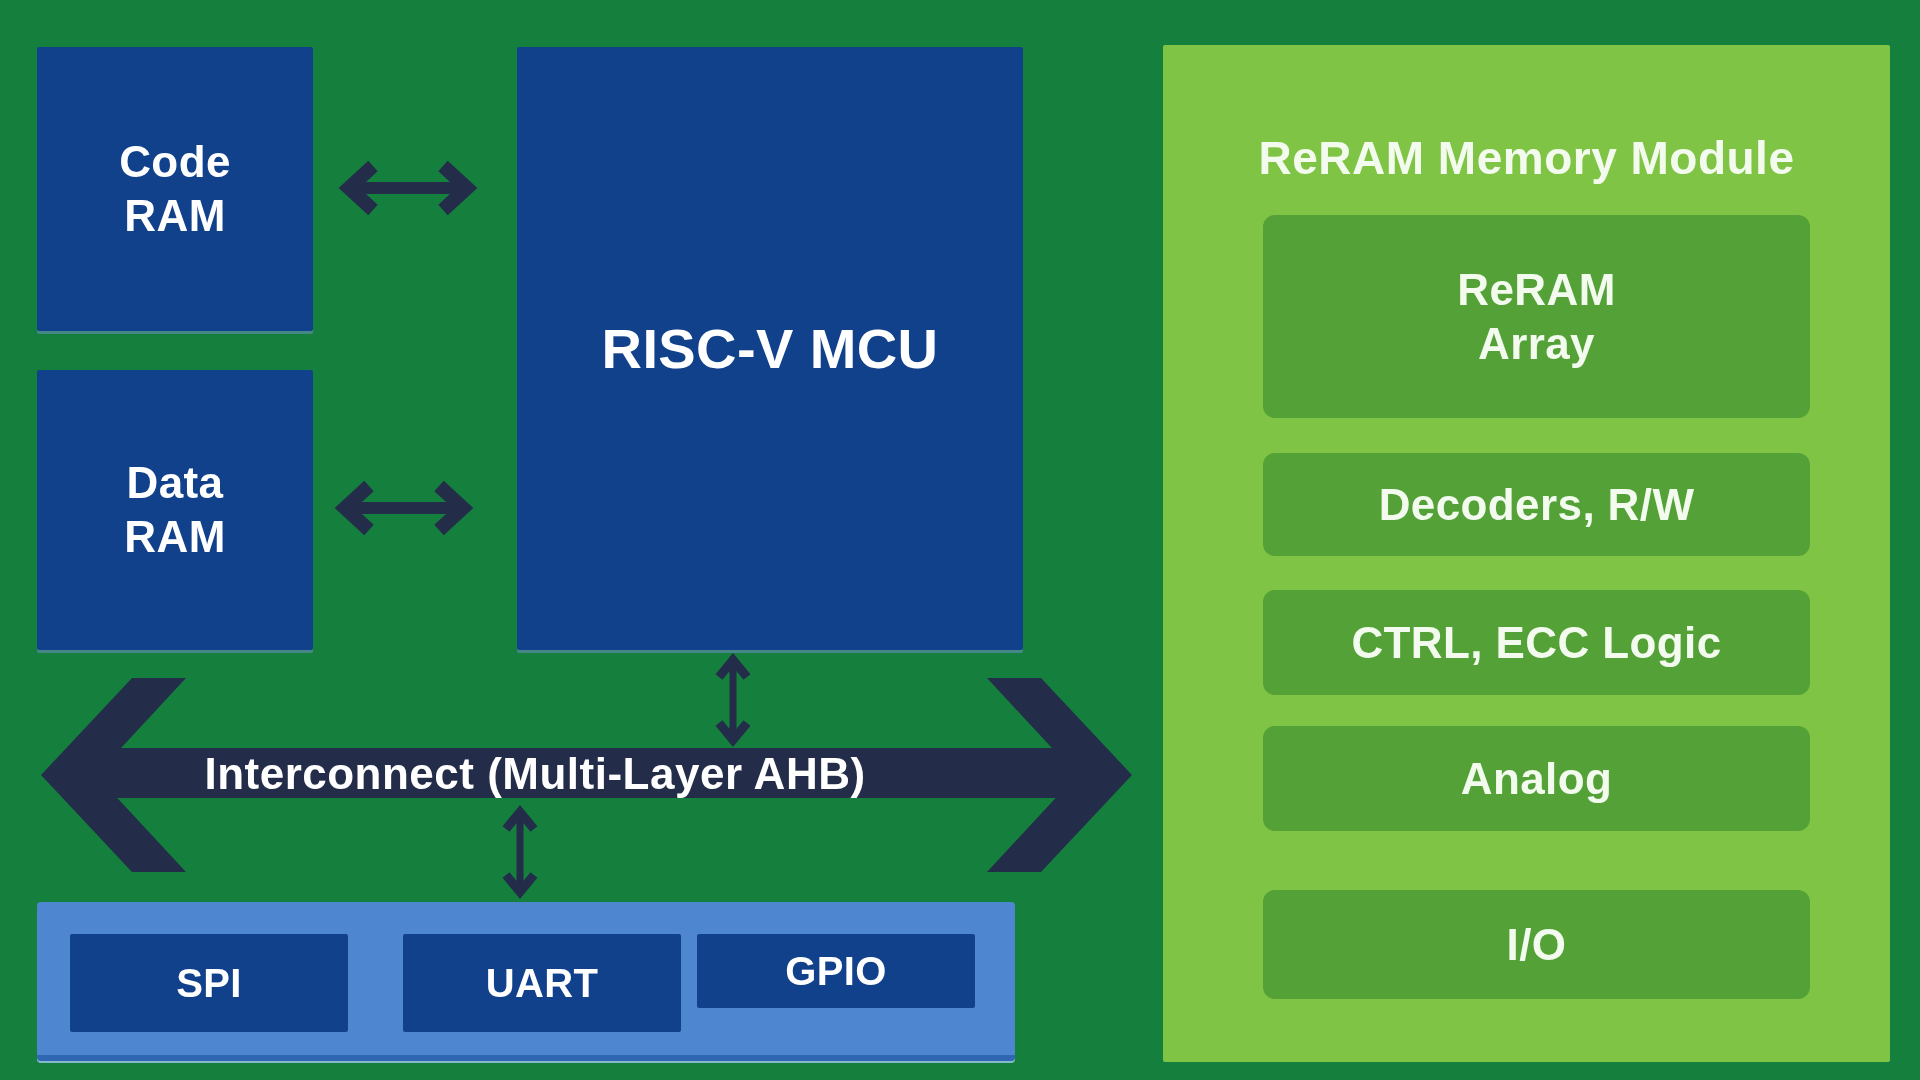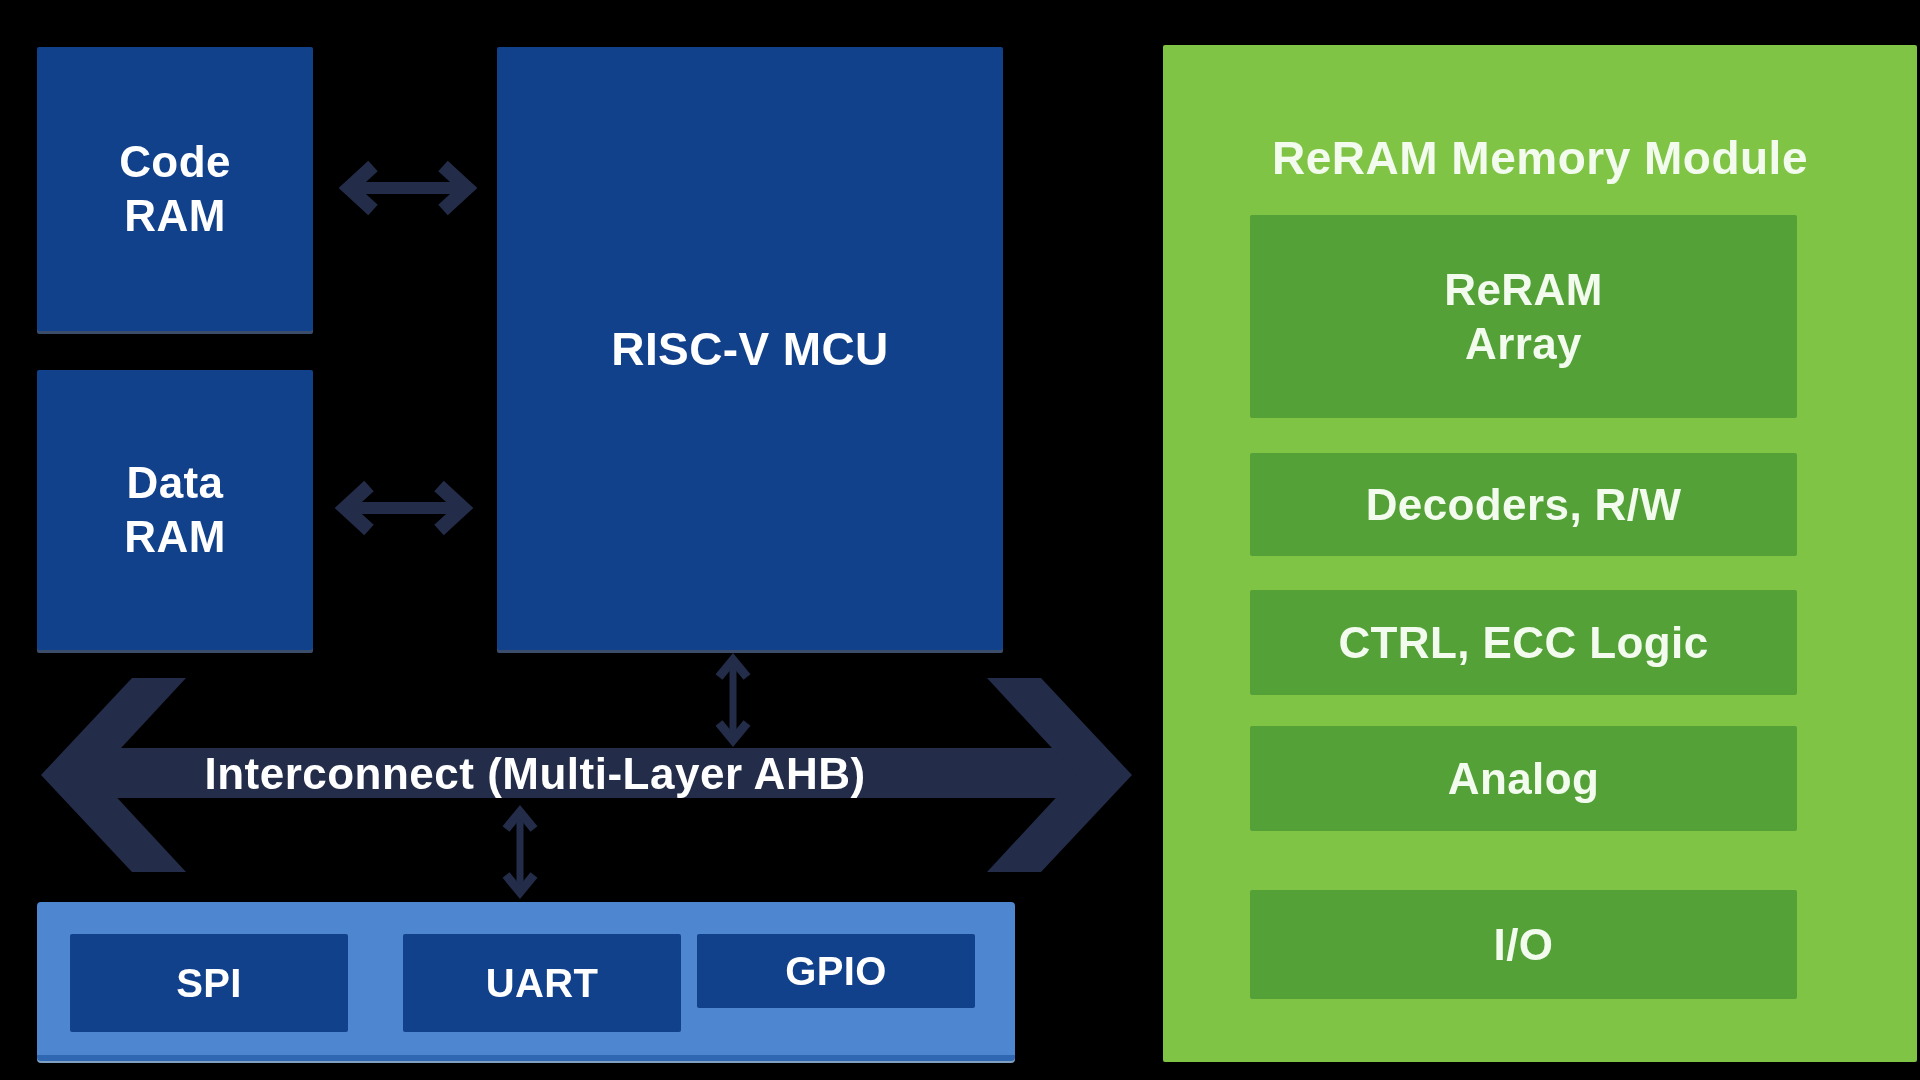--- a/index.html
+++ b/index.html
@@ -1,48 +1,48 @@
 <!DOCTYPE html>
 <html><head>
 <meta charset="utf-8">
 <style>
   html,body{margin:0;padding:0;background:#ffffff;}
   #canvas{
-    position:relative;width:1920px;height:1080px;background:#000000;overflow:hidden;
+    position:relative;width:1920px;height:1080px;background:#15803d;overflow:hidden;
     font-family:"Liberation Sans", sans-serif;font-weight:bold;
   }
   .abs{position:absolute;}
   .box{
     position:absolute;background:#12418C;color:#ffffff;
     display:flex;align-items:center;justify-content:center;text-align:center;
     white-space:pre-line;border-radius:2px;
     box-shadow:0 3px 0 rgba(110,140,195,0.55);
     letter-spacing:0.4px;
   }
   .box.inner{box-shadow:none;}
   .lbl-44{font-size:44px;line-height:54px;}
-  .lbl-46{font-size:46px;line-height:56px;}
+  .lbl-46{font-size:56px;line-height:56px;margin-left:20px;}
   .lbl-40{font-size:40px;line-height:48px;}
   .periph{
     position:absolute;left:37px;top:902px;width:978px;height:153px;
     background:#4E86D0;border-bottom:6px solid #2F67B2;border-radius:4px;
     box-shadow:0 2px 0 rgba(160,200,240,0.8);
   }
   .greenpanel{
     position:absolute;left:1163px;top:45px;width:727px;height:1017px;
-    background:#80C445;border-radius:2px;padding-left:27px;
+    background:#80C445;border-radius:2px;
   }
   .gtitle{
     position:absolute;left:0;top:68px;width:100%;height:90px;line-height:90px;
     text-align:center;color:#F2FBEE;font-size:46px;letter-spacing:0.5px;
   }
   .gbox{
-    position:absolute;left:87px;width:547px;background:#53A137;color:#F2FBEE;
+    position:absolute;left:100px;width:547px;background:#53A137;color:#F2FBEE;
     display:flex;align-items:center;justify-content:center;text-align:center;
-    white-space:pre-line;border-radius:2px;letter-spacing:0.4px;
+    white-space:pre-line;border-radius:12px;letter-spacing:0.4px;
   }
   .ictext{
     position:absolute;left:30px;top:745px;width:1010px;height:58px;line-height:58px;
     text-align:center;color:#ffffff;font-size:44px;letter-spacing:0.5px;
   }
   svg{display:block;}
 </style>
 </head>
 <body>
 

